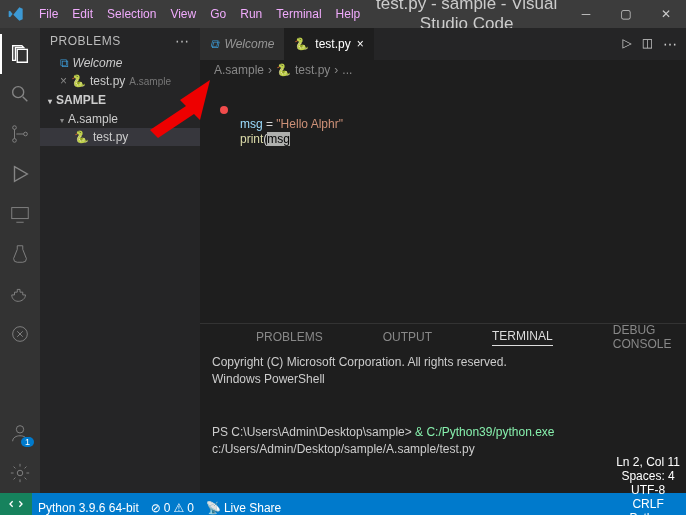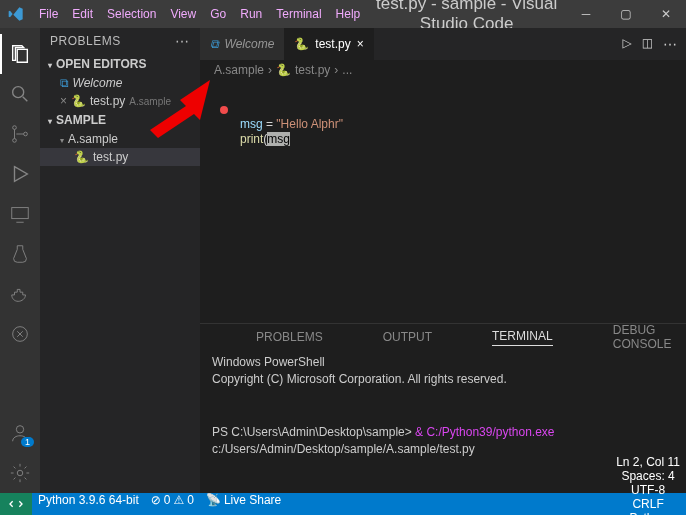--- a/index.html
+++ b/index.html
@@ -40,23 +40,23 @@
 .code .punct { color: #d4d4d4; }
 .code .cursor { background: #aeafad; color: #000; }
 .gutter-dot { position: absolute; left: 20px; top: 26px; width: 8px; height: 8px; background: #f14c4c; border-radius: 50%; }
 .panel { height: 170px; background: #1e1e1e; border-top: 1px solid #333; display: flex; flex-direction: column; }
 .panel-tabs { height: 26px; display: flex; align-items: center; padding: 0 12px; gap: 16px; font-size: 10px; color: #888; }
 .ptab { cursor: default; margin-left: 44px; }
 .ptab.active { color: #ddd; border-bottom: 1px solid #ddd; padding-bottom: 2px; }
 .panel-tabs .right { margin-left: auto; display: flex; gap: 10px; align-items: center; color: #ccc; }
 .term-select { border: 1px solid #444; padding: 1px 4px; font-size: 10px; color: #ccc; display: flex; align-items: center; gap: 2px; }
 .terminal { flex: 1; padding: 4px 12px; font-family: Consolas, monospace; font-size: 11px; color: #ccc; overflow: hidden; line-height: 1.45; }
-.terminal .yel { color: #d946ef; }
+.terminal .yel { color: #86efac; }
 .statusbar { height: 22px; background: #007acc; color: #fff; display: flex; align-items: center; font-size: 11px; }
-.sb-left { display: flex; align-items: flex-start; height: 100%; }
+.sb-left { display: flex; align-items: flex-end; height: 100%; }
 .sb-remote { background: #16825d; width: 32px; height: 100%; display: flex; align-items: center; justify-content: center; }
 .sb-chunk { padding: 0 6px; display: flex; align-items: center; gap: 3px; }
 .sb-right { margin-left: auto; display: flex; align-items: center; flex-direction: column; }
 .arrow-annot { position: absolute; left: 140px; top: 80px; width: 70px; height: 60px; pointer-events: none; }
 svg.ic { width: 16px; height: 16px; fill: currentColor; }
 svg.bic { width: 22px; height: 22px; fill: currentColor; }
 .dots { font-size: 14px; letter-spacing: 1px; }
 .chevd::before { content: "▾"; font-size: 8px; color: #ccc; }
 </style>
 </head>
@@ -147,24 +147,20 @@
           <circle cx="12" cy="12" r="3" fill="none" stroke="currentColor"></circle>
           <path d="M12 2v3M12 19v3M2 12h3M19 12h3M5 5l2 2M17 17l2 2M19 5l-2 2M7 17l-2 2" stroke="currentColor"></path>
         </svg>
       </div>
   </div>
 
   <div class="sidebar">
     <div class="sb-title">
         <span>PROBLEMS</span>
         <span class="dots">⋯</span>
-      </div>
-    <div class="sb-section">
-        <span class="chevd"></span>
-        <span>OPEN EDITORS</span>
       </div>
     <div class="sb-item">
         <span class="fi-vs">⧉</span>
         <span style="font-style:italic">Welcome</span>
       </div>
     <div class="sb-item">
         <span class="modmark">×</span>
         <span class="fi-blue">🐍</span>
         <span>test.py</span> 
         <span style="color:#777;font-size:10px">A.sample</span>
@@ -224,22 +220,22 @@
           <span class="term-select">🐍 <span>Python</span></span>
           <span>+</span>
           <span>˅</span>
           <span>◫</span>
           <span>🗑</span>
           <span>^</span>
           <span>×</span>
         </div>
       </div>
       <div class="terminal">
+<div>Copyright (C) Microsoft Corporation. All rights reserved.</div>
 <div>Windows PowerShell</div>
-<div>Copyright (C) Microsoft Corporation. All rights reserved.</div>
 <div>&nbsp;</div>
 <div>&nbsp;</div>
 <div><span>PS C:\Users\Admin\Desktop\sample&gt; </span><span class="yel">&amp; C:/Python39/python.exe</span><span> c:/Users/Admin/Desktop/sample/A.sample/test.py</span></div>
 
       </div>
     </div>
   </div>
 </div>
 
 <div class="statusbar">

